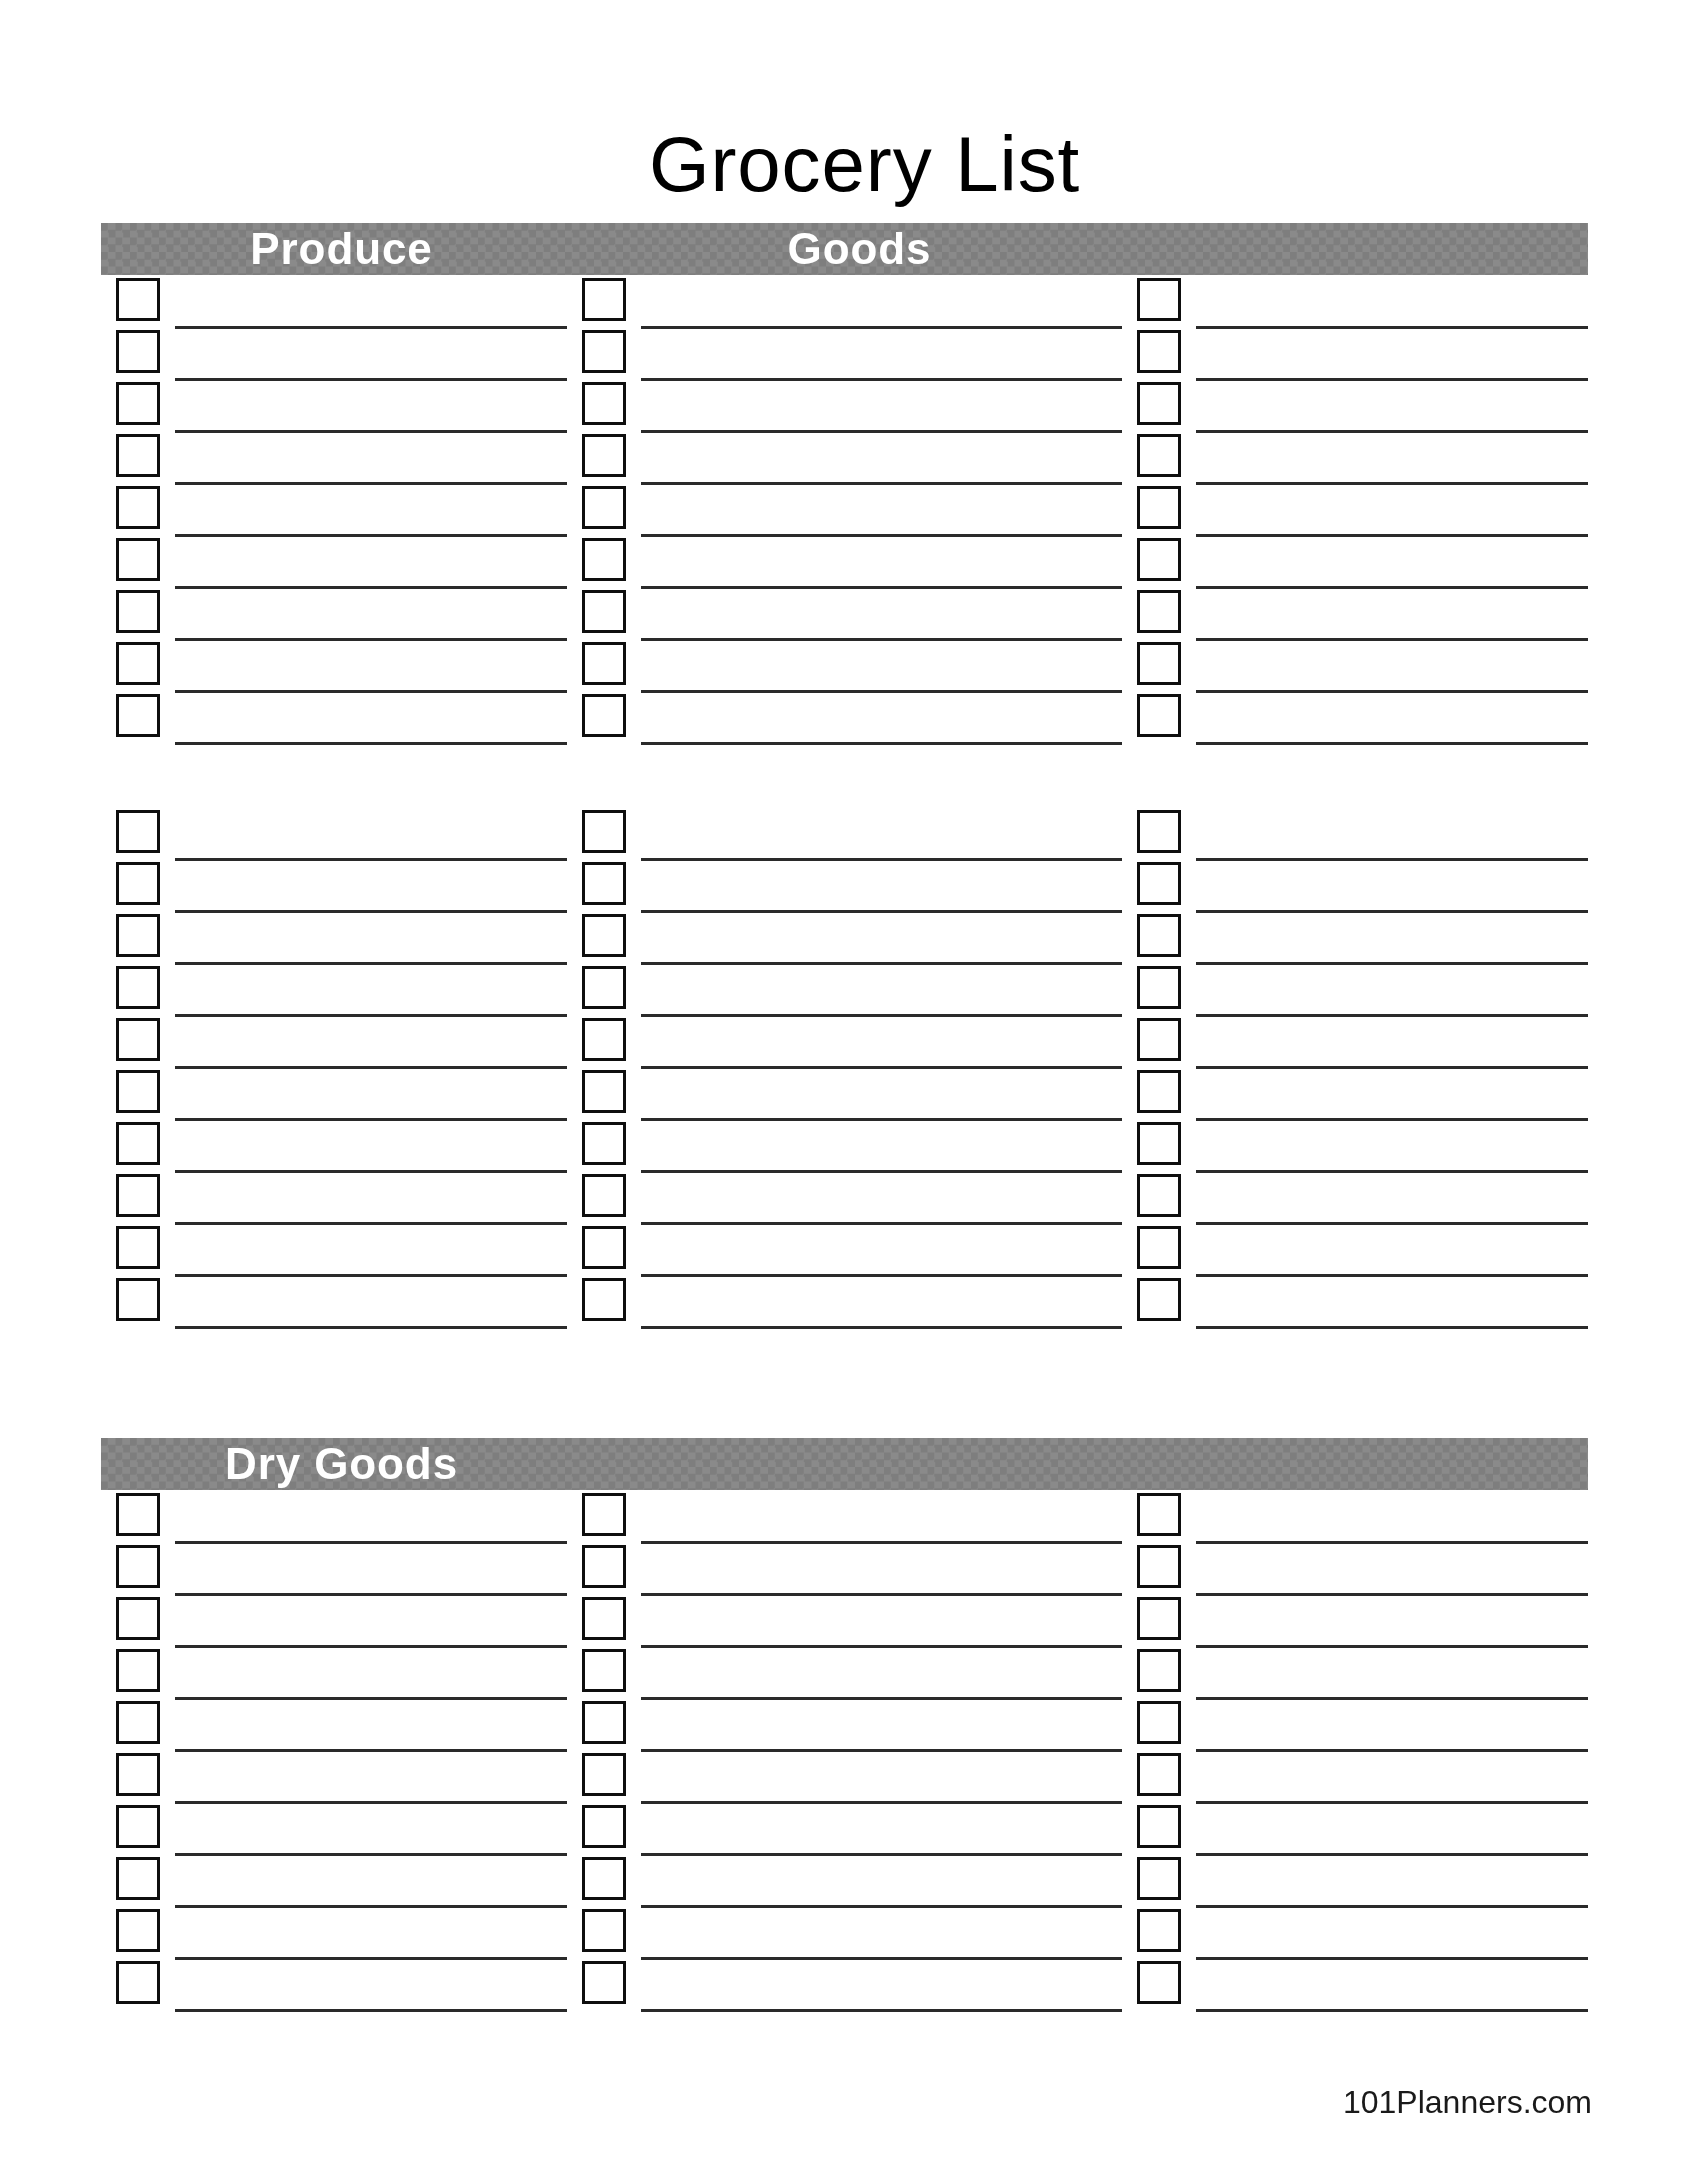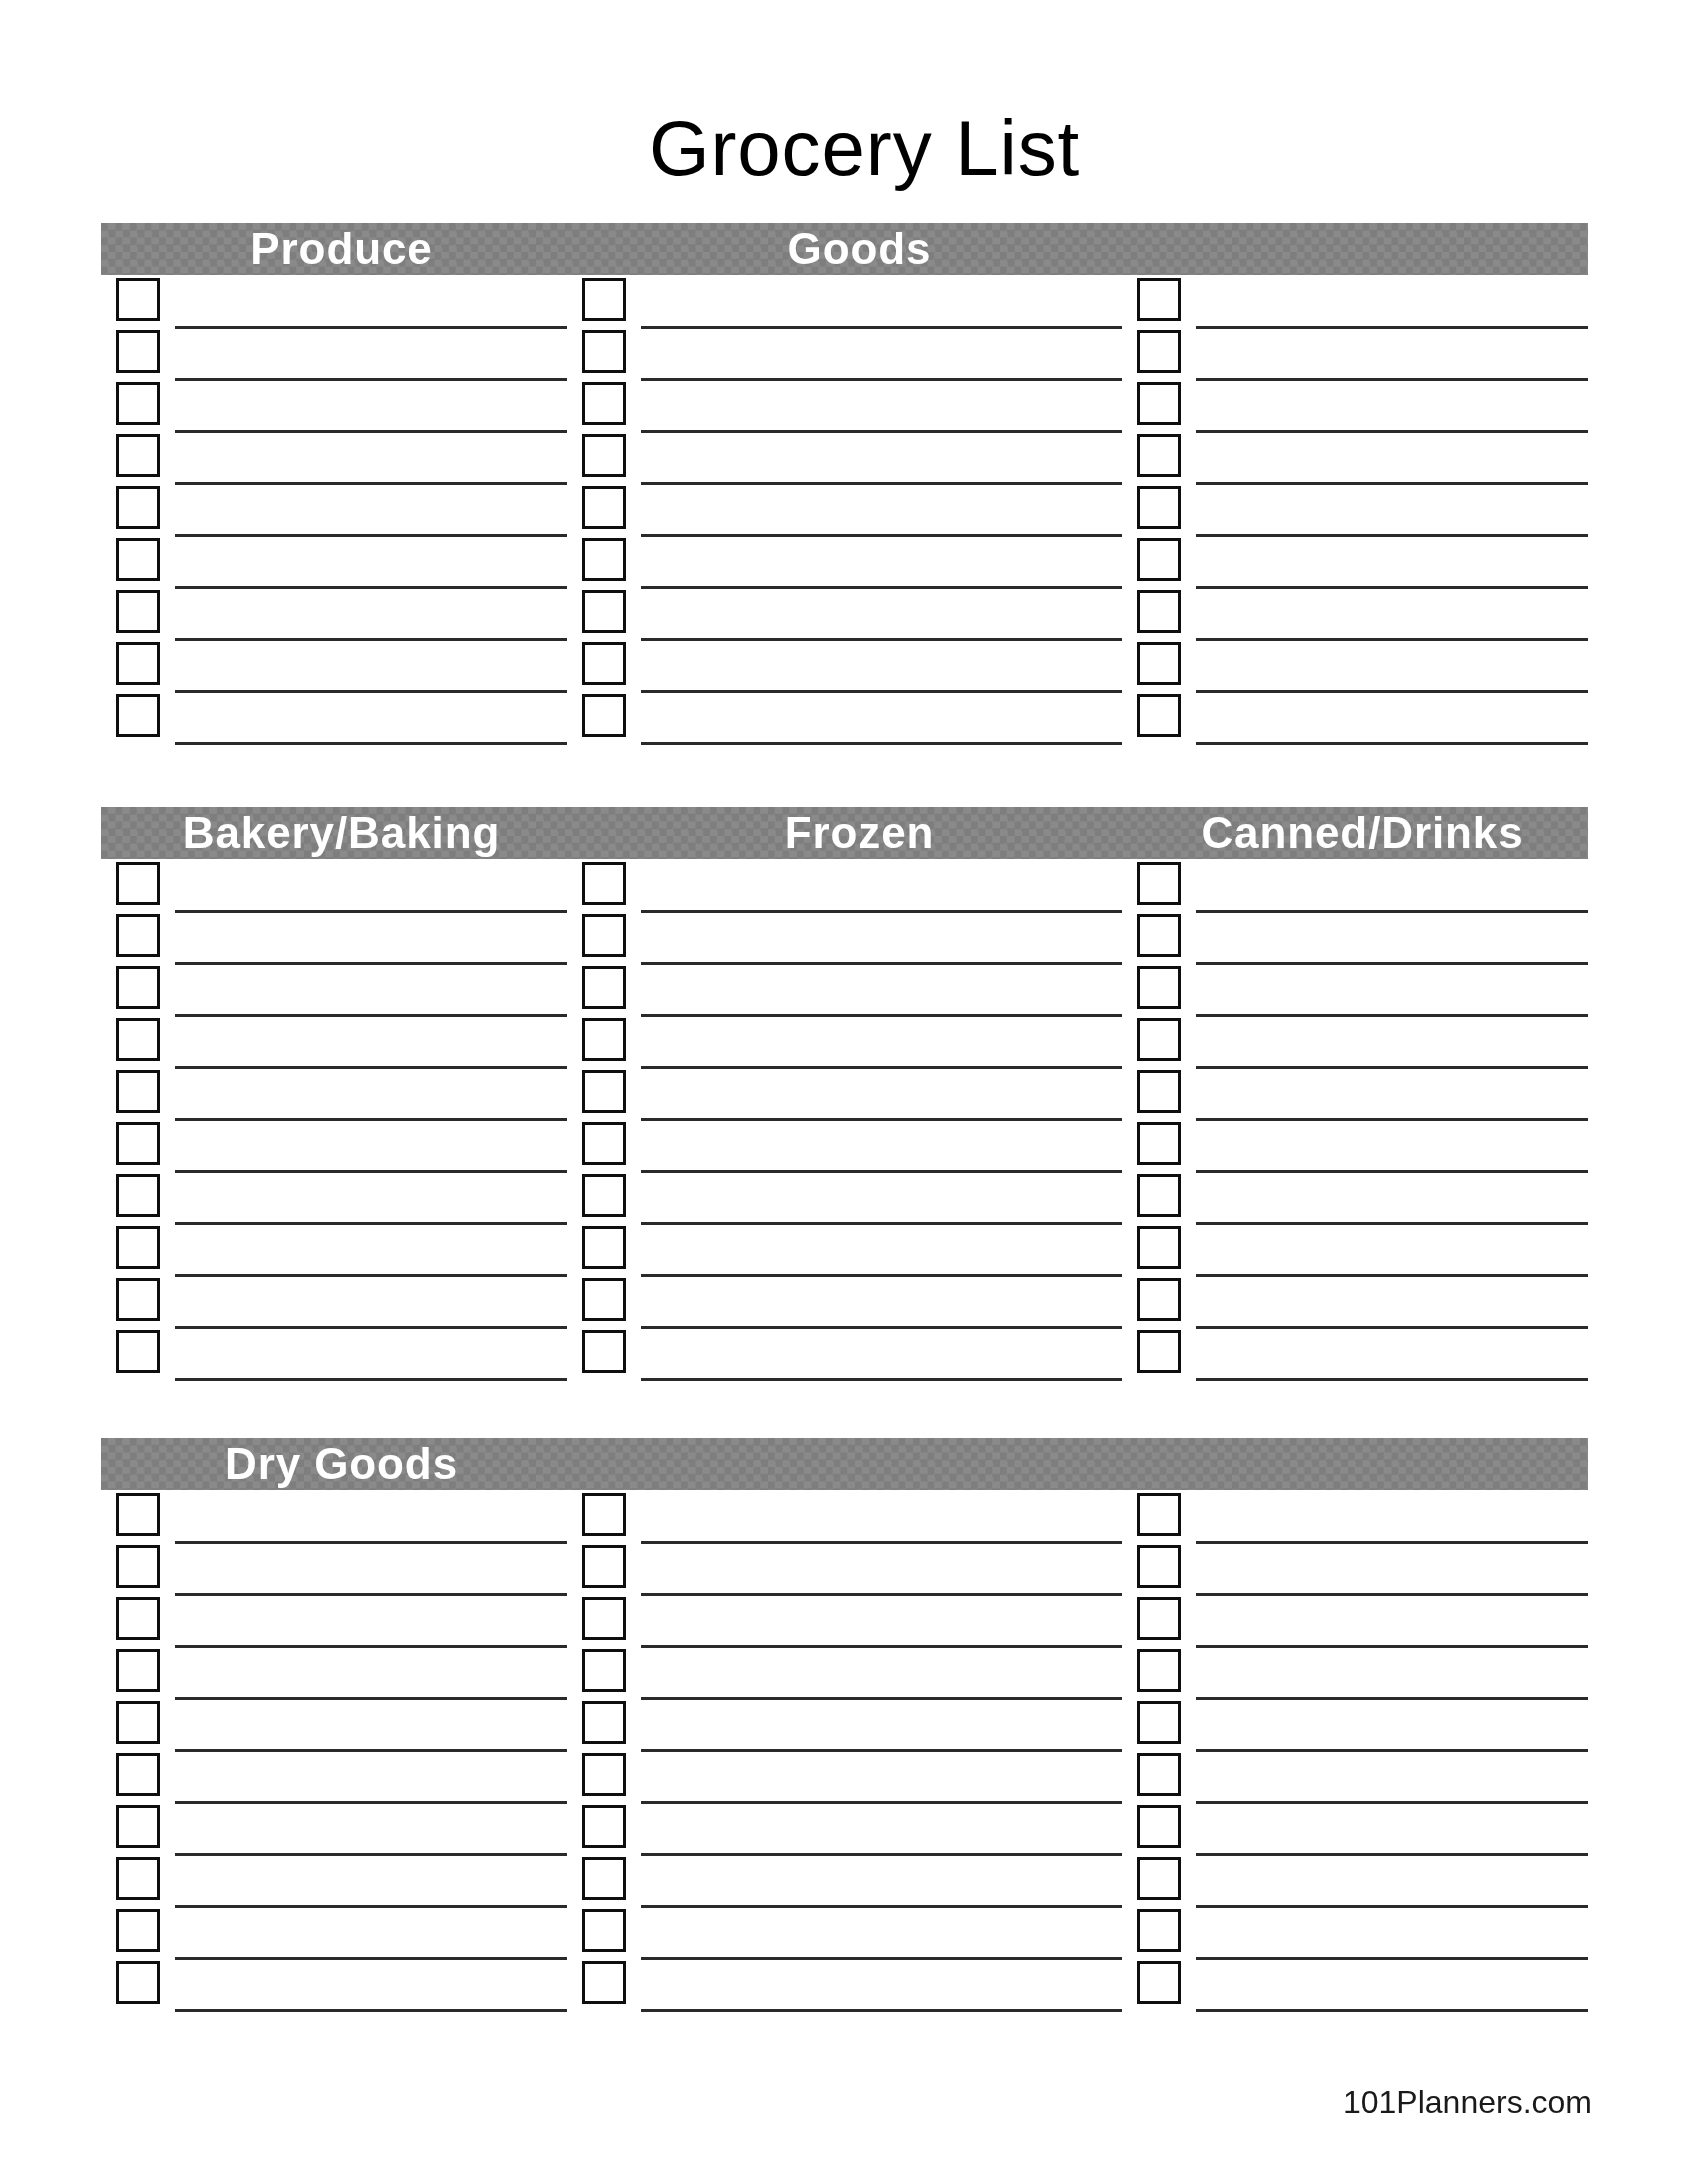--- a/index.html
+++ b/index.html
@@ -6,21 +6,21 @@
   .page{
     position:relative;
     width:1685px;height:2181px;
     background:#fff;
     font-family:"Liberation Sans", sans-serif;
     overflow:hidden;
   }
   .title{
     position:absolute;
     top:109px;left:0;right:0;
-    margin:0;
+    margin:16px;
     text-align:center;
     font-size:78px;
     line-height:78px;
     font-weight:300;
     letter-spacing:0.9px;
     color:var(--title-text,#000);
     padding-left:44px;
   }
   .section{
     position:absolute;
@@ -213,25 +213,20 @@
               <span class="write-line"></span>
             </div>
             <div class="cell col3">
               <span class="checkbox"></span>
               <span class="write-line"></span>
             </div>
           </div>
         </div>
       </section>
       <section class="section" style="top: 807px;">
-        <div class="bar">
-          <div class="bar-cell">Bakery/Baking</div>
-          <div class="bar-cell">Frozen</div>
-          <div class="bar-cell">Canned/Drinks</div>
-        </div>
         <div class="rows">
           <div class="row">
             <div class="cell col1">
               <span class="checkbox"></span>
               <span class="write-line"></span>
             </div>
             <div class="cell col2">
               <span class="checkbox"></span>
               <span class="write-line"></span>
             </div>

